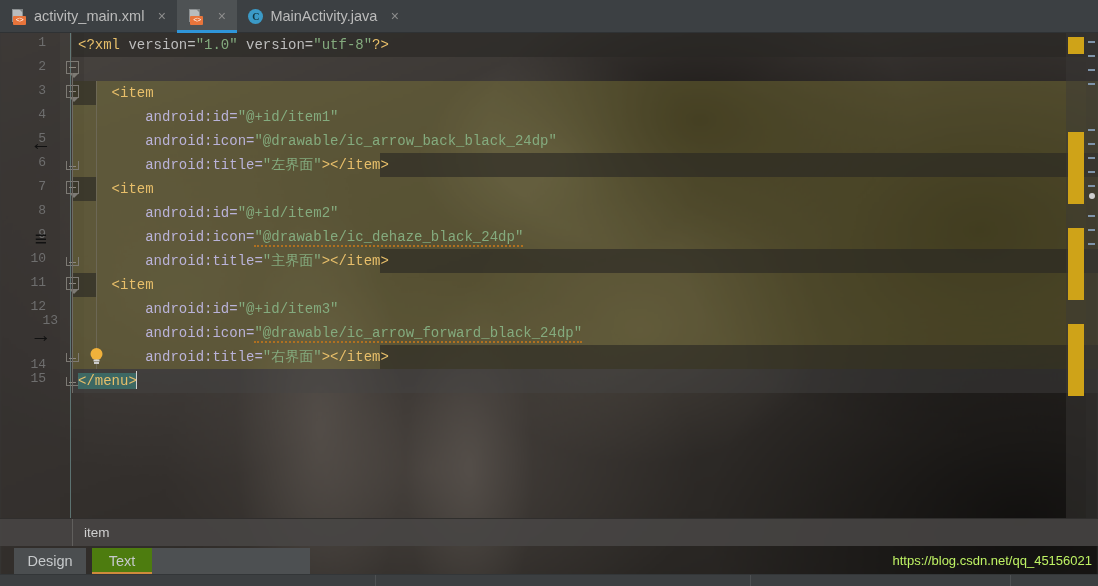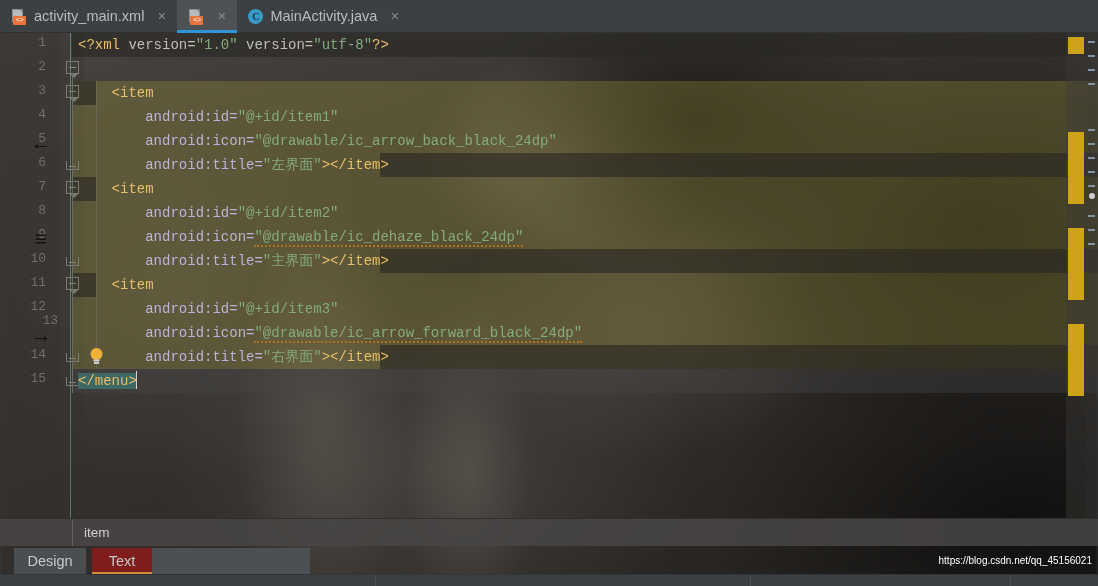--- a/index.html
+++ b/index.html
@@ -175,27 +175,27 @@
 
   
   #dttabs{
     position:absolute;left:0;top:546px;width:1098px;height:28px;z-index:20;
   }
   #dttabs .dt{
     position:absolute;top:2px;height:26px;line-height:26px;
     color:#c6c9cb;font-size:14.5px;text-align:center;box-sizing:border-box;
   }
   #dt-design{left:14px;width:72px;background:#4b4e50;}
-  #dt-text{left:92px;width:60px;background:#7f1d1d;border-bottom:2px solid #cf8a3c;}
+  #dt-text{left:92px;width:60px;background:#4d7c0f;border-bottom:2px solid #cf8a3c;}
   #dt-rest{
     position:absolute;left:152px;top:2px;width:158px;height:26px;background:#4d5052;
   }
   #watermark{
     position:absolute;right:6px;top:2px;height:26px;line-height:26px;
-    color:#ffffff;font-size:10px;
+    color:#bef264;font-size:13px;
   }
 
   
   #statusbar{
     position:absolute;left:0;top:574px;width:1098px;height:12px;
     background:#3c3f41;z-index:20;border-top:1px solid #333638;
   }
   .stsep{position:absolute;top:0;width:1px;height:12px;background:#4e5153;}
 </style>
 </head>
@@ -258,21 +258,21 @@
   <div class="lnum" style="top:74px;">4</div>
   <div class="lnum" style="top:98px;">5</div>
   <div class="lnum" style="top:122px;">6</div>
   <div class="lnum" style="top:146px;">7</div>
   <div class="lnum" style="top:170px;">8</div>
   <div class="lnum" style="top:194px;">9</div>
   <div class="lnum" style="top:218px;">10</div>
   <div class="lnum" style="top:242px;">11</div>
   <div class="lnum" style="top:266px;">12</div>
   <div class="lnum" style="top:280px;padding-left:12px;">13</div>
-  <div class="lnum" style="top:314px;">14</div>
+  <div class="lnum" style="top:324px;">14</div>
   <div class="lnum" style="top:338px;">15</div>
 
   <div class="gicon" style="top:98px;font-size:21px;line-height:24px;">←</div>
   <div class="gicon" style="top:194px;font-size:21px;line-height:24px;">≡</div>
   <div class="gicon" style="top:290px;font-size:21px;line-height:24px;">→</div>
   <div class="gicon" style="top:314px;left:86px;width:20px;font-size:15px;line-height:24px;">
     <svg width="15" height="18" viewBox="0 0 15 18">
       <circle cx="7.5" cy="7" r="6" fill="#f0b13b"></circle>
       <rect x="4.5" y="12.5" width="6" height="2" fill="#d8d8d8"></rect>
       <rect x="5" y="15" width="5" height="2" fill="#cccccc"></rect>

